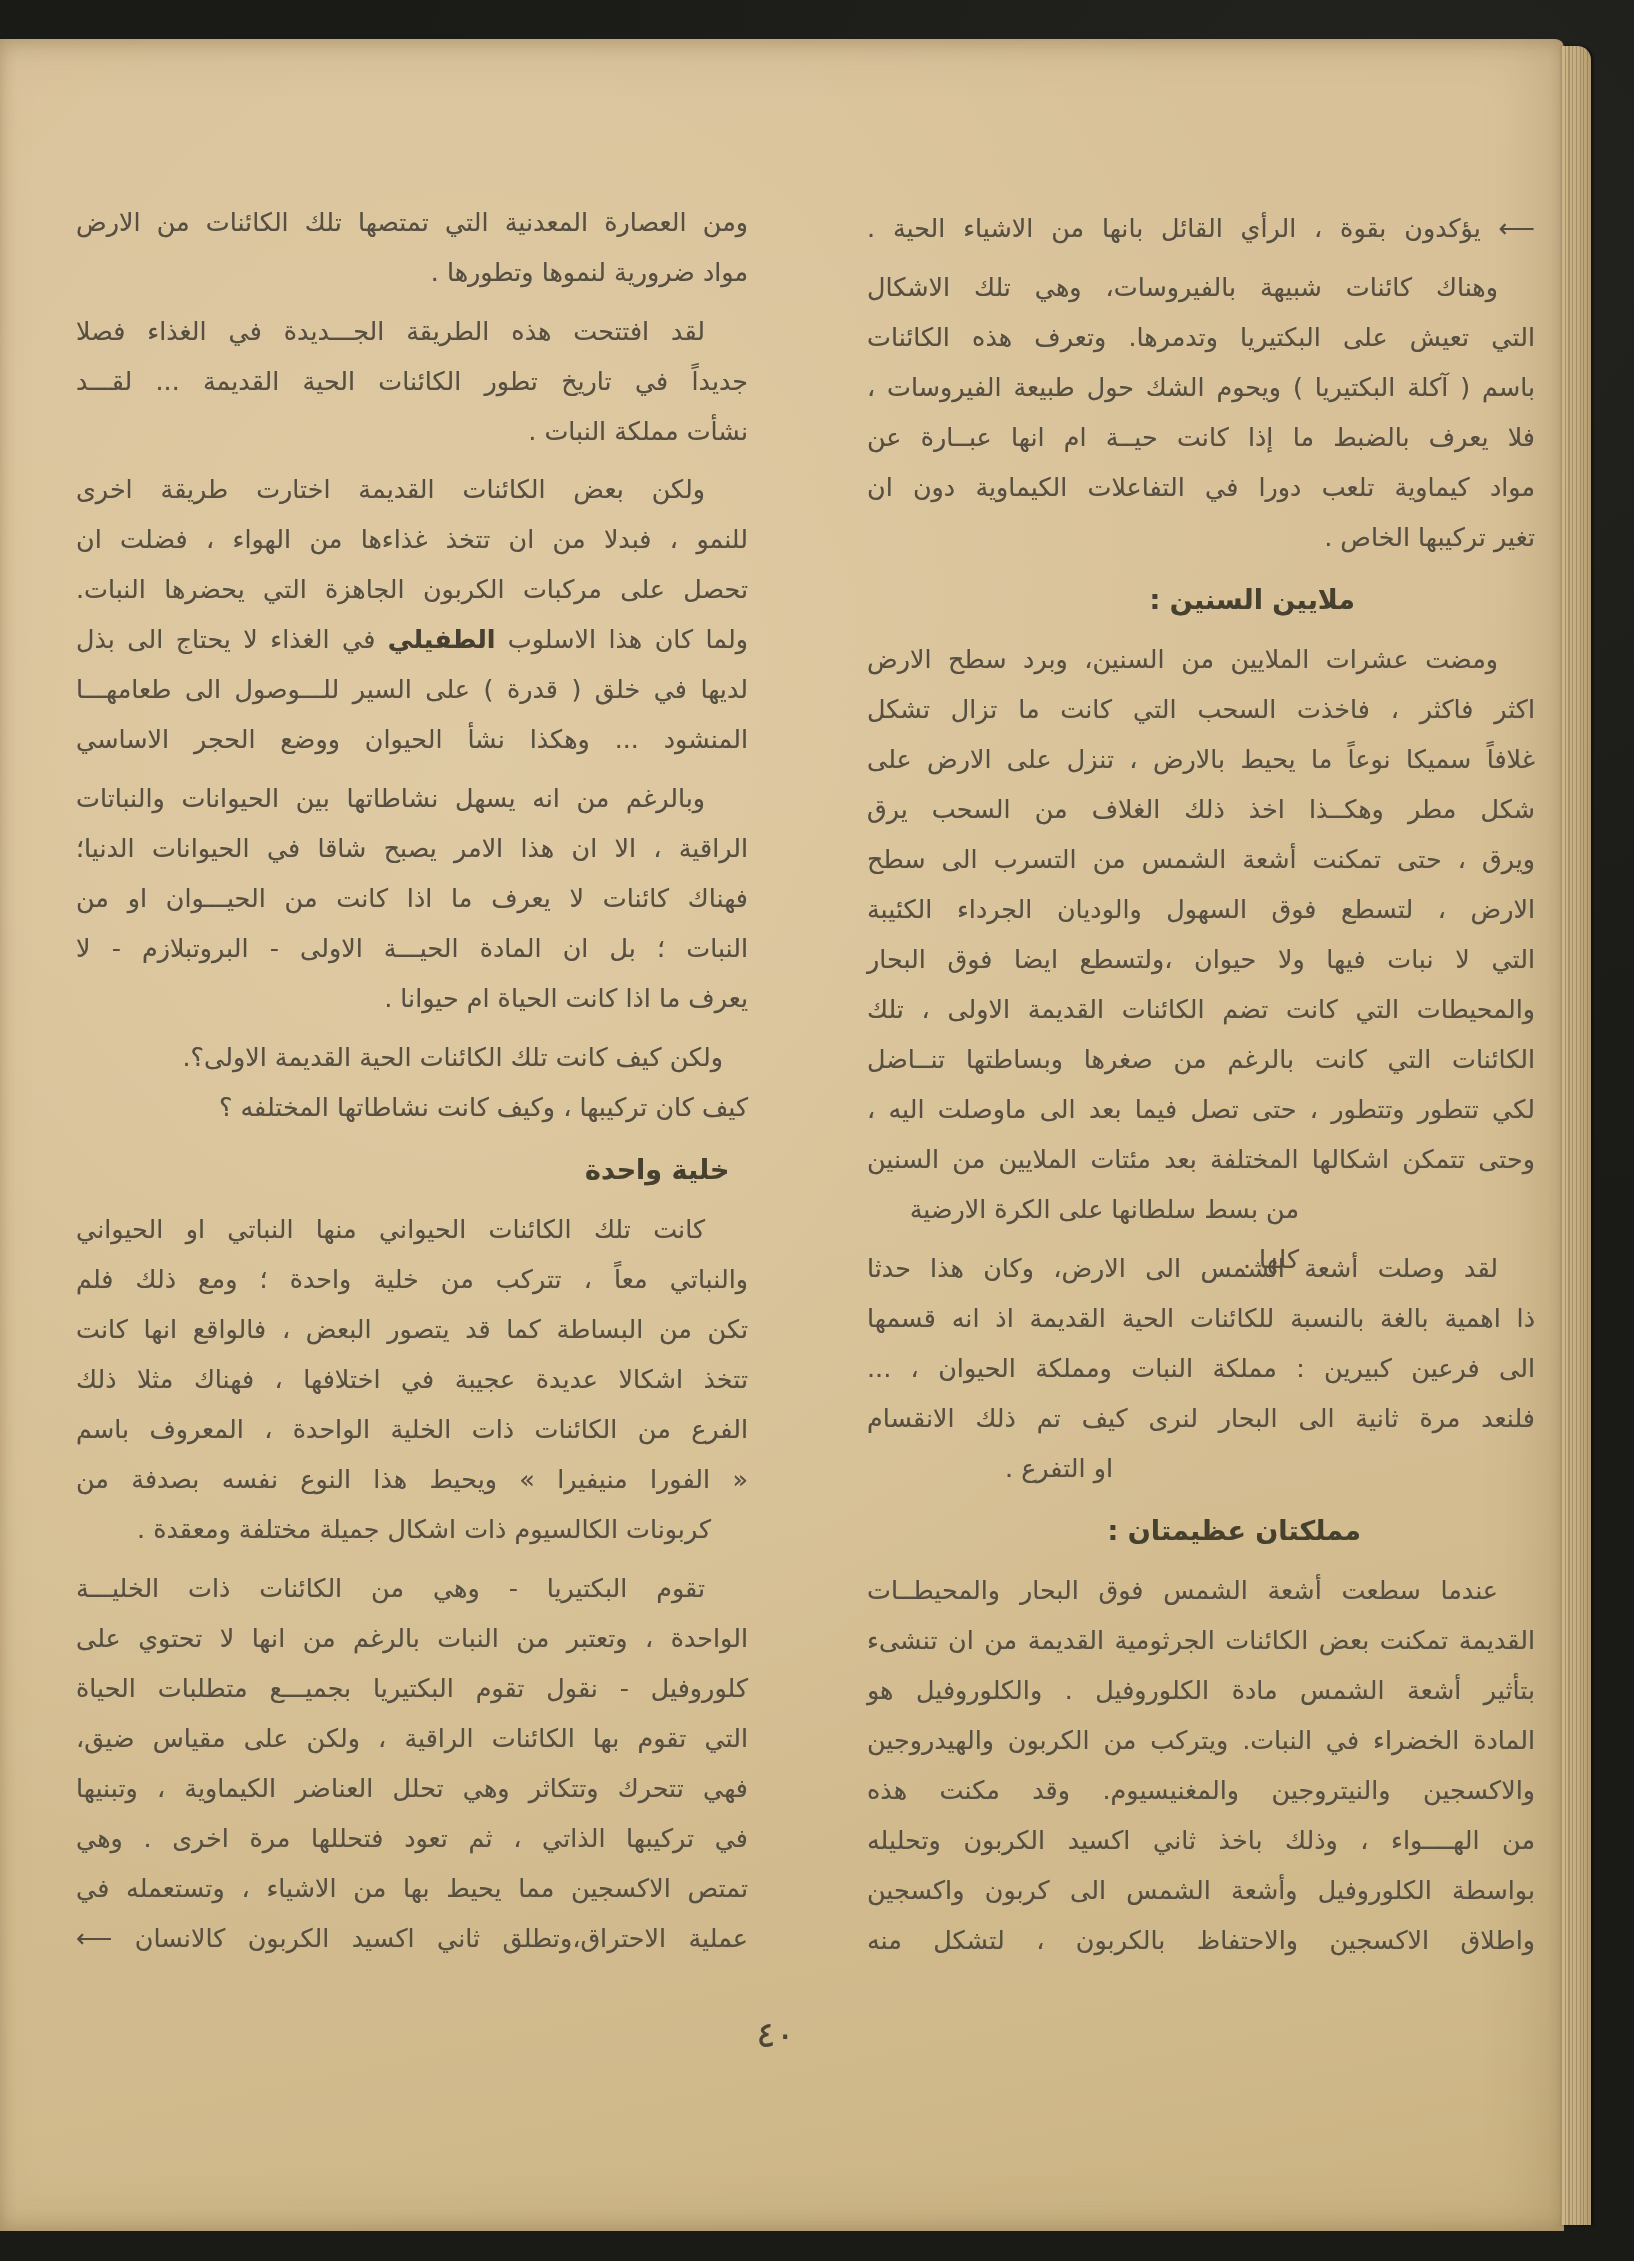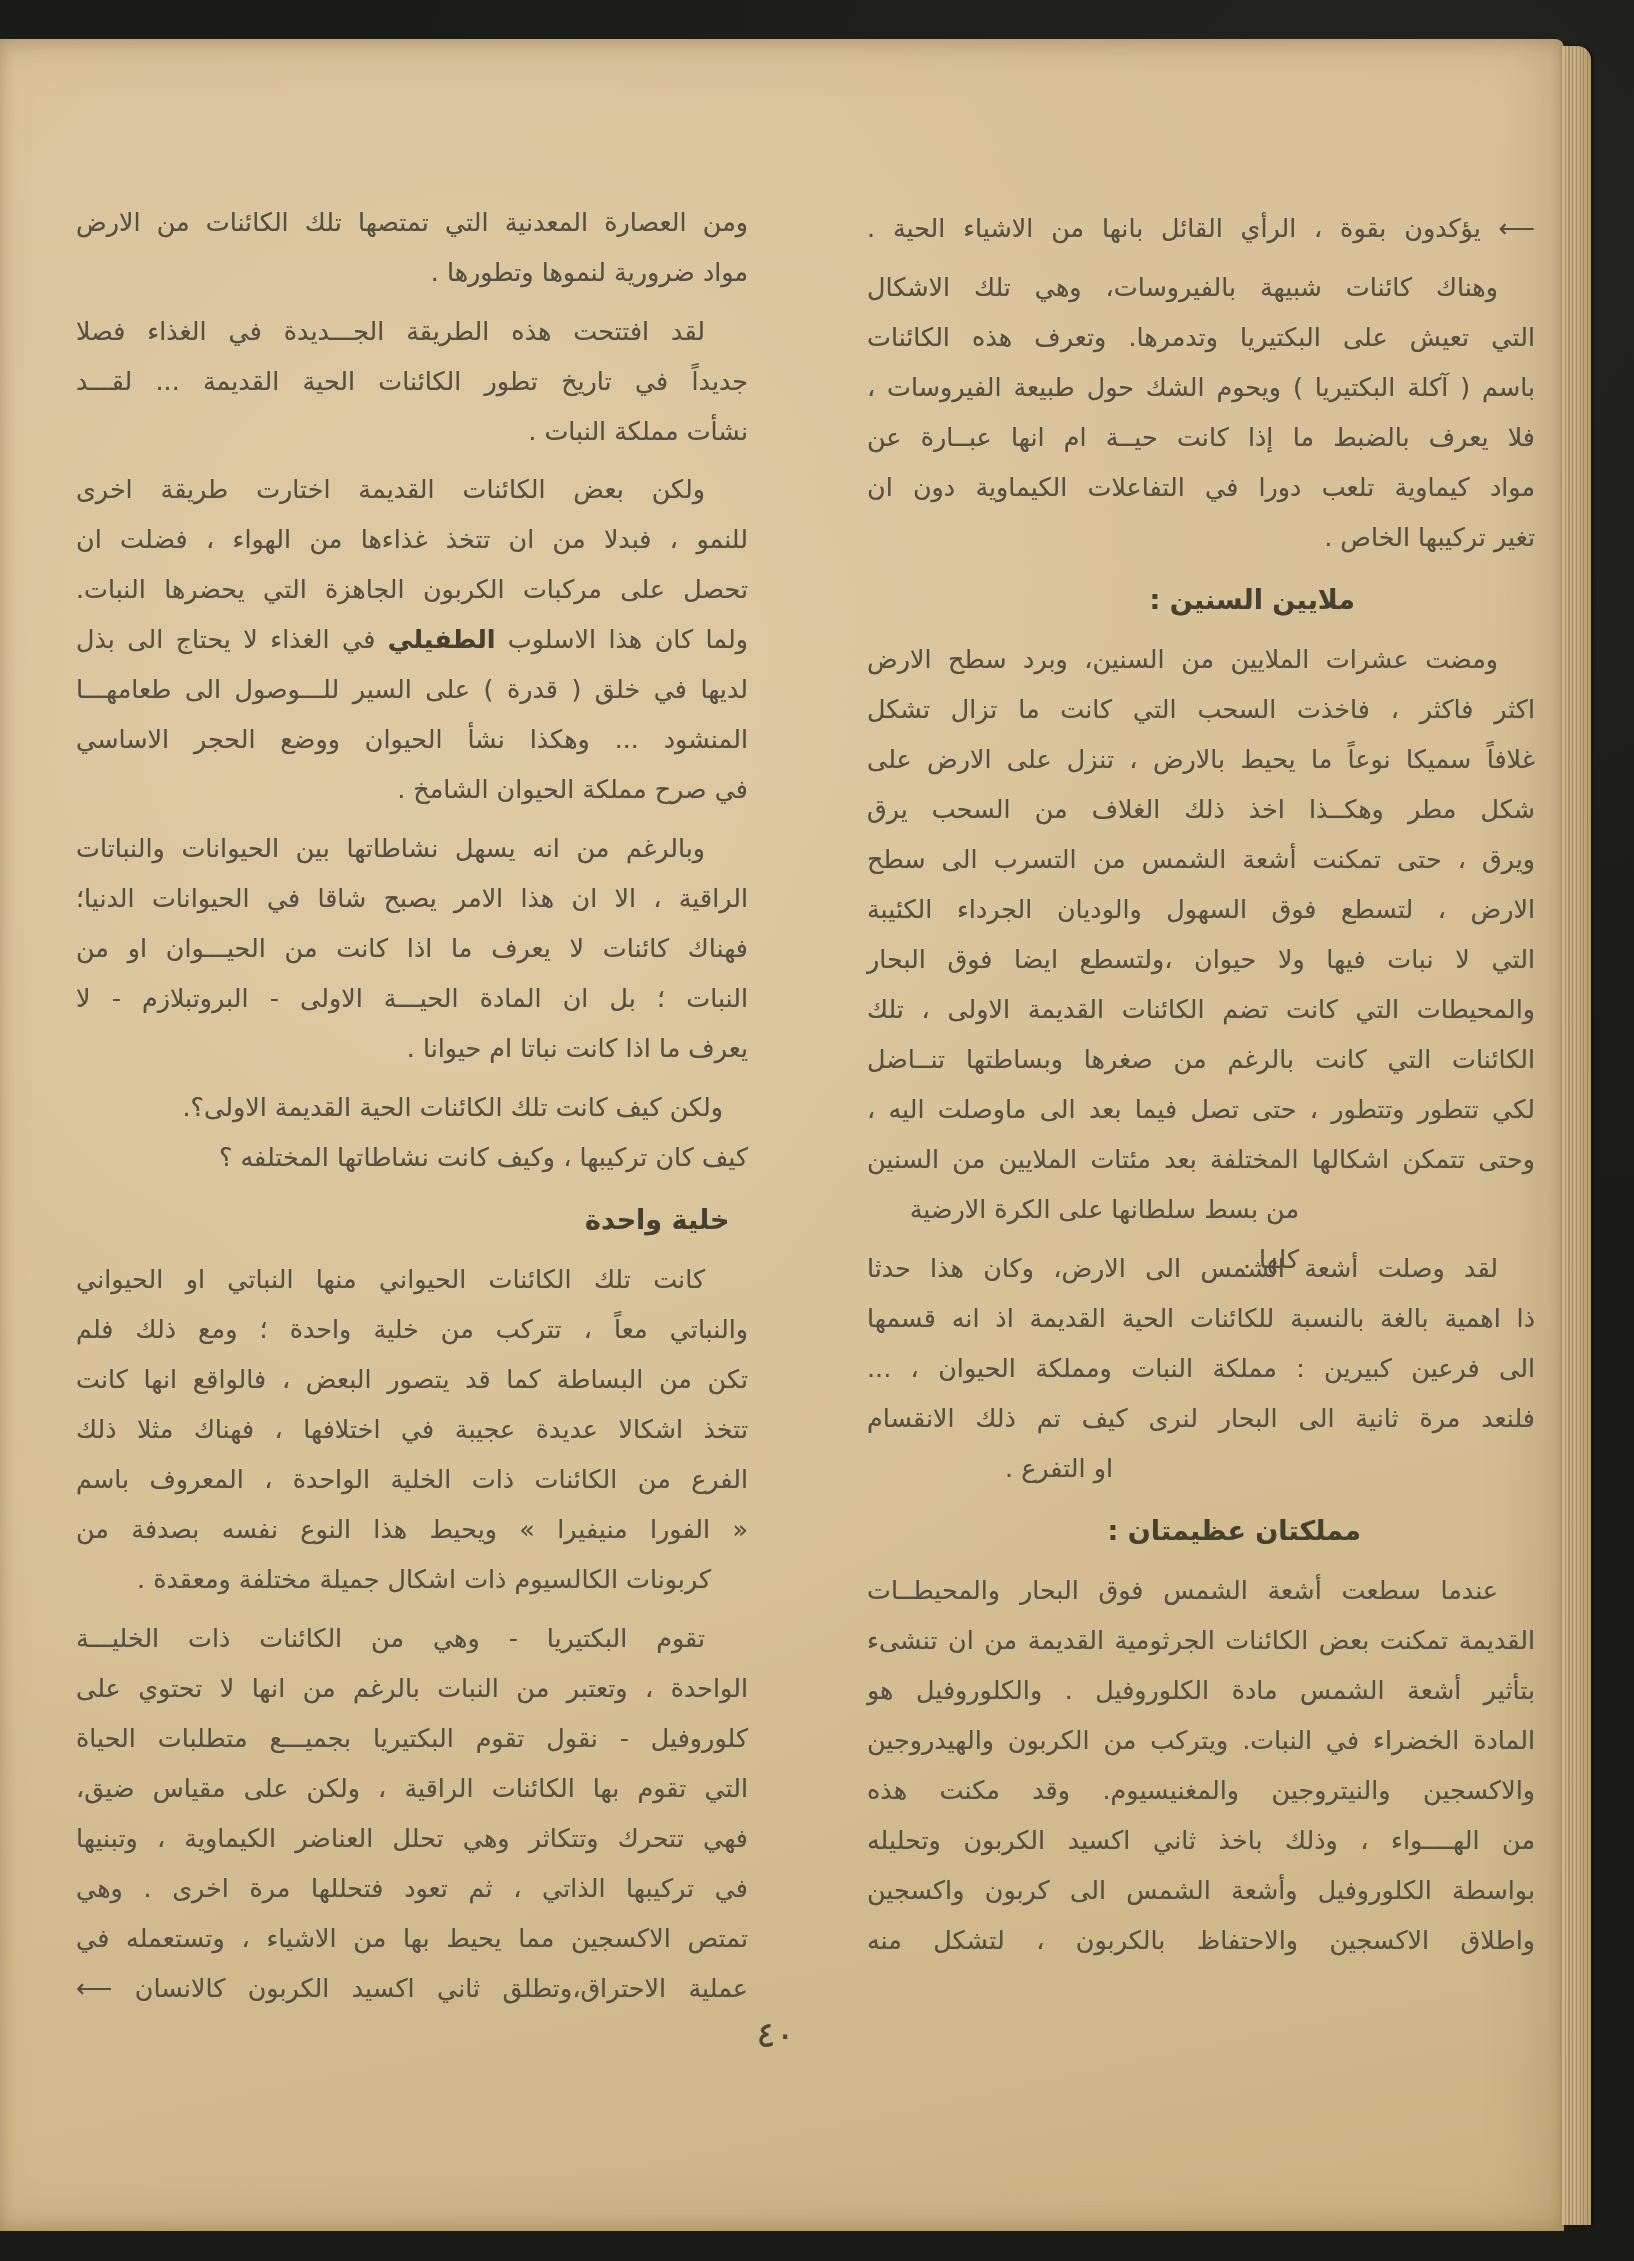--- a/index.html
+++ b/index.html
@@ -113,28 +113,27 @@
           <div class="line just" style="padding-right: 0px;">جديداً في تاريخ تطور الكائنات الحية القديمة ... لقـــد</div>
           <div class="line right" style="padding-right: 0px;">نشأت مملكة النبات .</div>
         </div>
         <div class="block para">
           <div class="line just" style="padding-right: 43px;">ولكن بعض الكائنات القديمة اختارت طريقة اخرى</div>
           <div class="line just" style="padding-right: 0px;">للنمو ، فبدلا من ان تتخذ غذاءها من الهواء ، فضلت ان</div>
           <div class="line just" style="padding-right: 0px;">تحصل على مركبات الكربون الجاهزة التي يحضرها النبات.</div>
           <div class="line just" style="padding-right: 0px;">ولما كان هذا الاسلوب <strong>الطفيلي</strong> في الغذاء لا يحتاج الى بذل</div>
           <div class="line just" style="padding-right: 0px;">لديها في خلق ( قدرة ) على السير للـــوصول الى طعامهـــا</div>
           <div class="line just" style="padding-right: 0px;">المنشود ... وهكذا نشأ الحيوان ووضع الحجر الاساسي</div>
-          <div class="line right" style="padding-right: 0px;">في صرح مملكة الحيوان الشامخ .</div>
         </div>
         <div class="block para">
           <div class="line just" style="padding-right: 43px;">وبالرغم من انه يسهل نشاطاتها بين الحيوانات والنباتات</div>
           <div class="line just" style="padding-right: 0px;">الراقية ، الا ان هذا الامر يصبح شاقا في الحيوانات الدنيا؛</div>
           <div class="line just" style="padding-right: 0px;">فهناك كائنات لا يعرف ما اذا كانت من الحيـــوان او من</div>
           <div class="line just" style="padding-right: 0px;">النبات ؛ بل ان المادة الحيـــة الاولى - البروتبلازم - لا</div>
-          <div class="line right" style="padding-right: 0px;">يعرف ما اذا كانت نباتا ام حيوانا .</div>
+          <div class="line right" style="padding-right: 0px;">يعرف ما اذا كانت الحياة ام حيوانا .</div>
         </div>
         <div class="block para">
           <div class="line right" style="padding-right: 25px;">ولكن كيف كانت تلك الكائنات الحية القديمة الاولى؟.</div>
           <div class="line right" style="padding-right: 0px;">كيف كان تركيبها ، وكيف كانت نشاطاتها المختلفه ؟</div>
         </div>
         <div class="block heading">
           <div class="line right" style="padding-right: 18.6px;">خلية واحدة</div>
         </div>
         <div class="block para">
           <div class="line just" style="padding-right: 43px;">كانت تلك الكائنات الحيواني منها النباتي او الحيواني</div>

